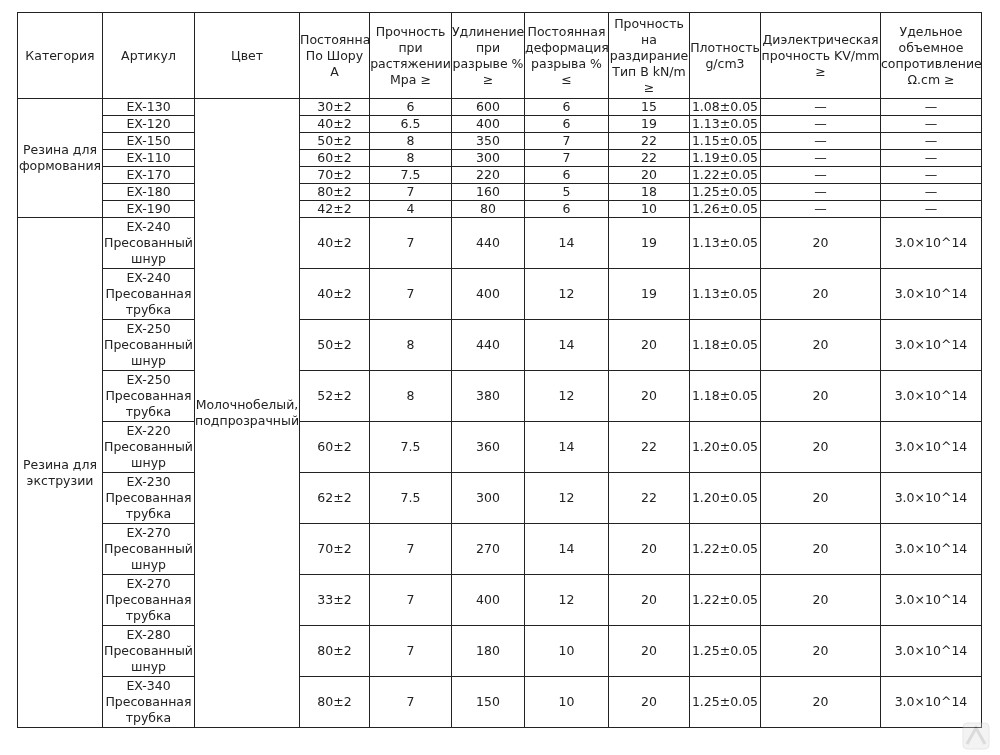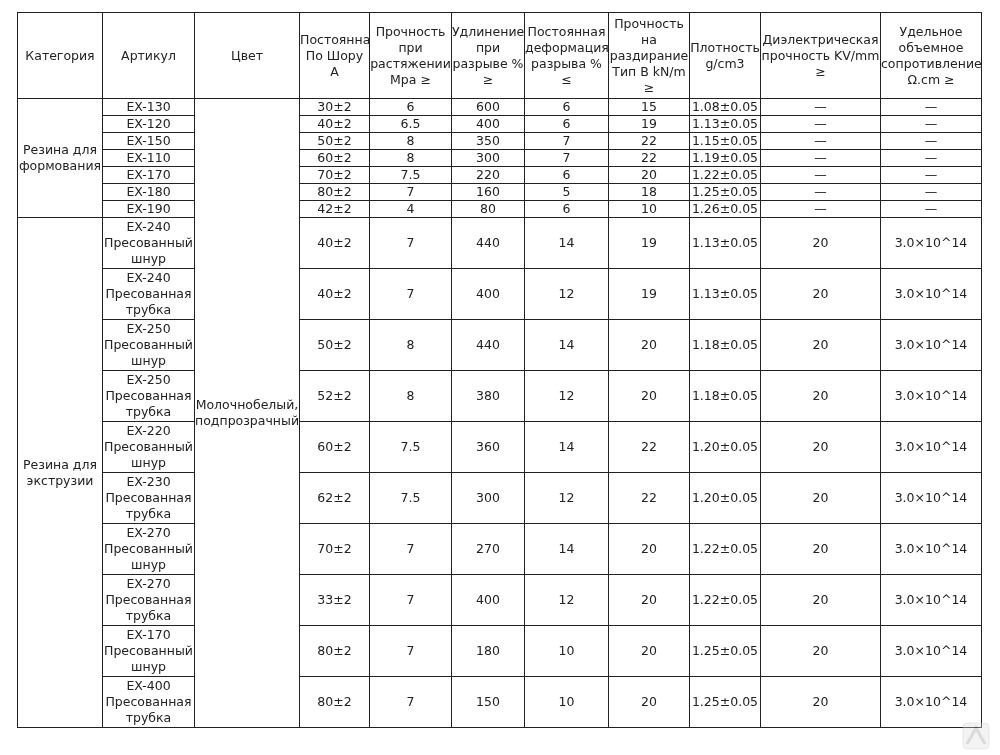--- a/index.html
+++ b/index.html
@@ -211,32 +211,32 @@
         <td>33±2</td>
         <td>7</td>
         <td>400</td>
         <td>12</td>
         <td>20</td>
         <td>1.22±0.05</td>
         <td>20</td>
         <td>3.0×10^14</td>
       </tr>
       <tr class="ext-row">
-        <td>EX-170 Пресованный шнур</td>
+        <td>EX-280 Пресованный шнур</td>
         <td>80±2</td>
         <td>7</td>
         <td>180</td>
         <td>10</td>
         <td>20</td>
         <td>1.25±0.05</td>
         <td>20</td>
         <td>3.0×10^14</td>
       </tr>
       <tr class="ext-row">
-        <td>EX-400 Пресованная трубка</td>
+        <td>EX-340 Пресованная трубка</td>
         <td>80±2</td>
         <td>7</td>
         <td>150</td>
         <td>10</td>
         <td>20</td>
         <td>1.25±0.05</td>
         <td>20</td>
         <td>3.0×10^14</td>
       </tr>
     </tbody>

